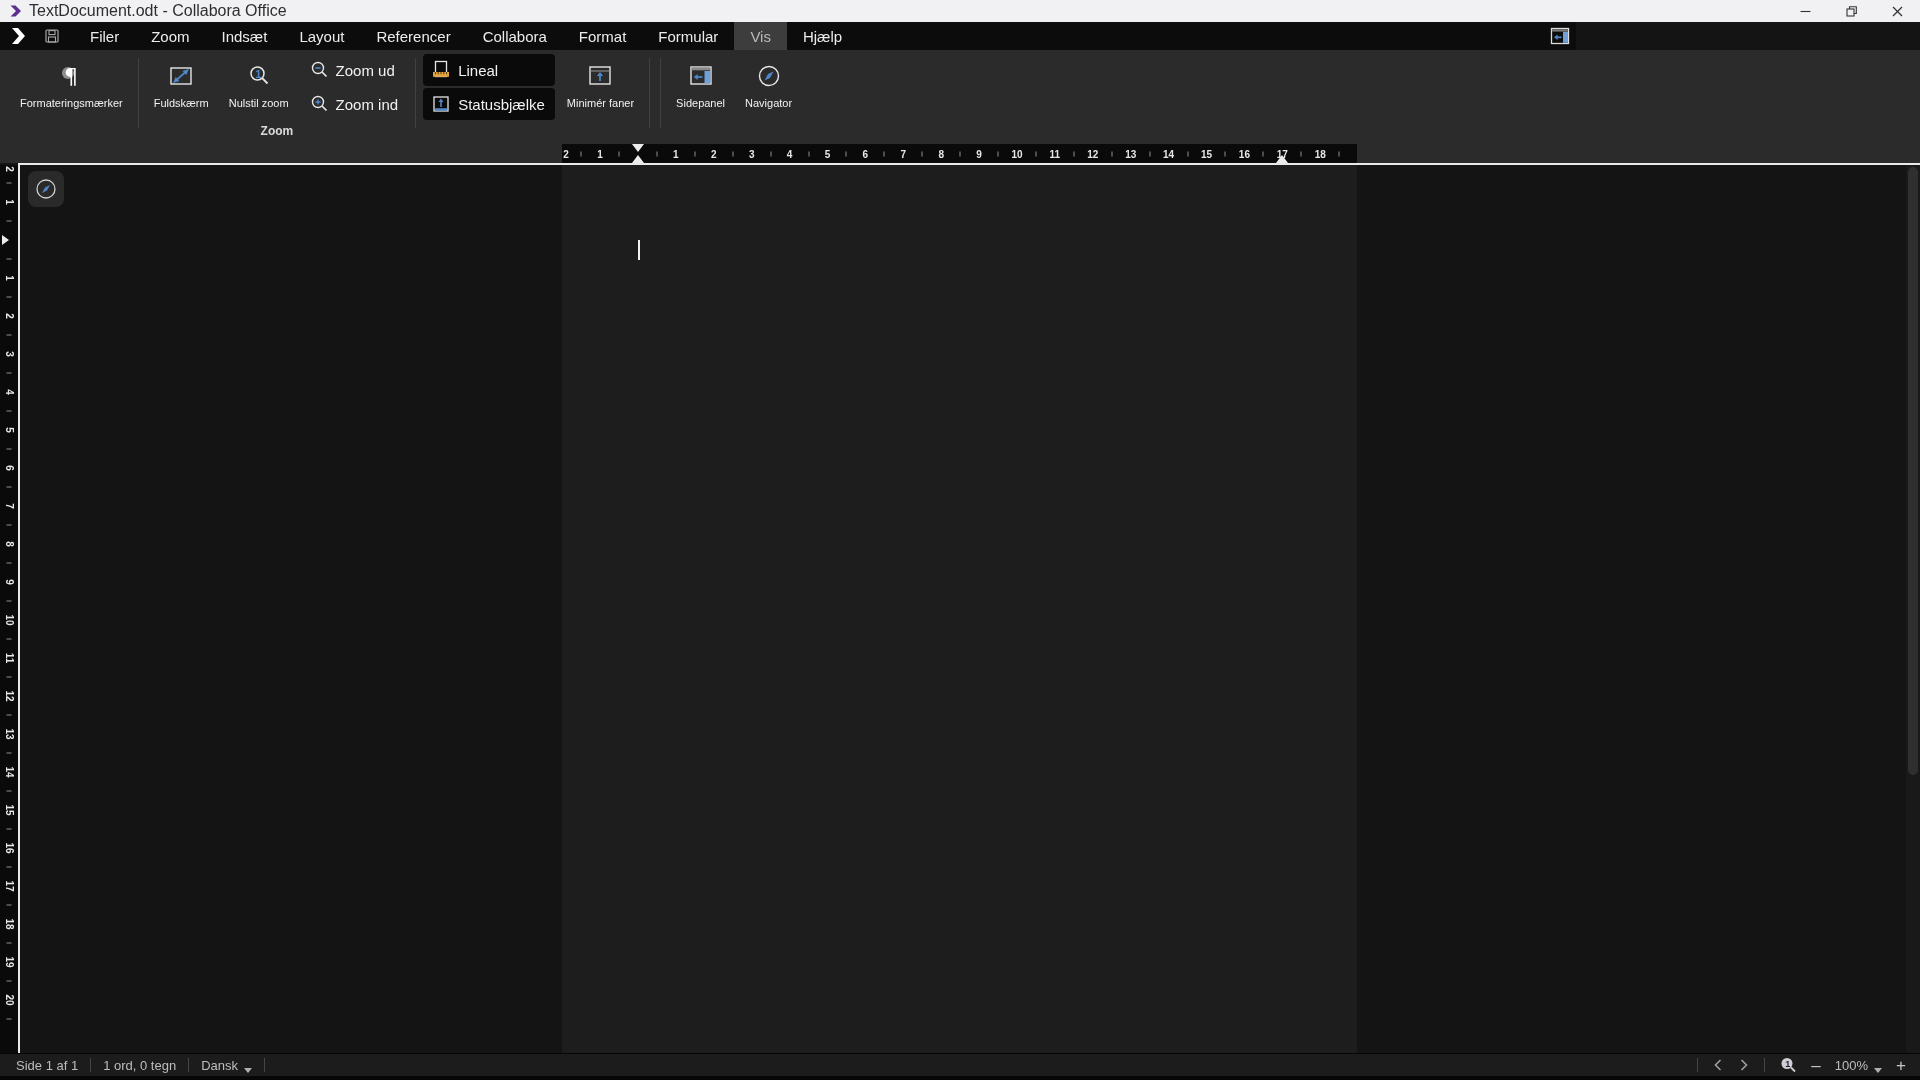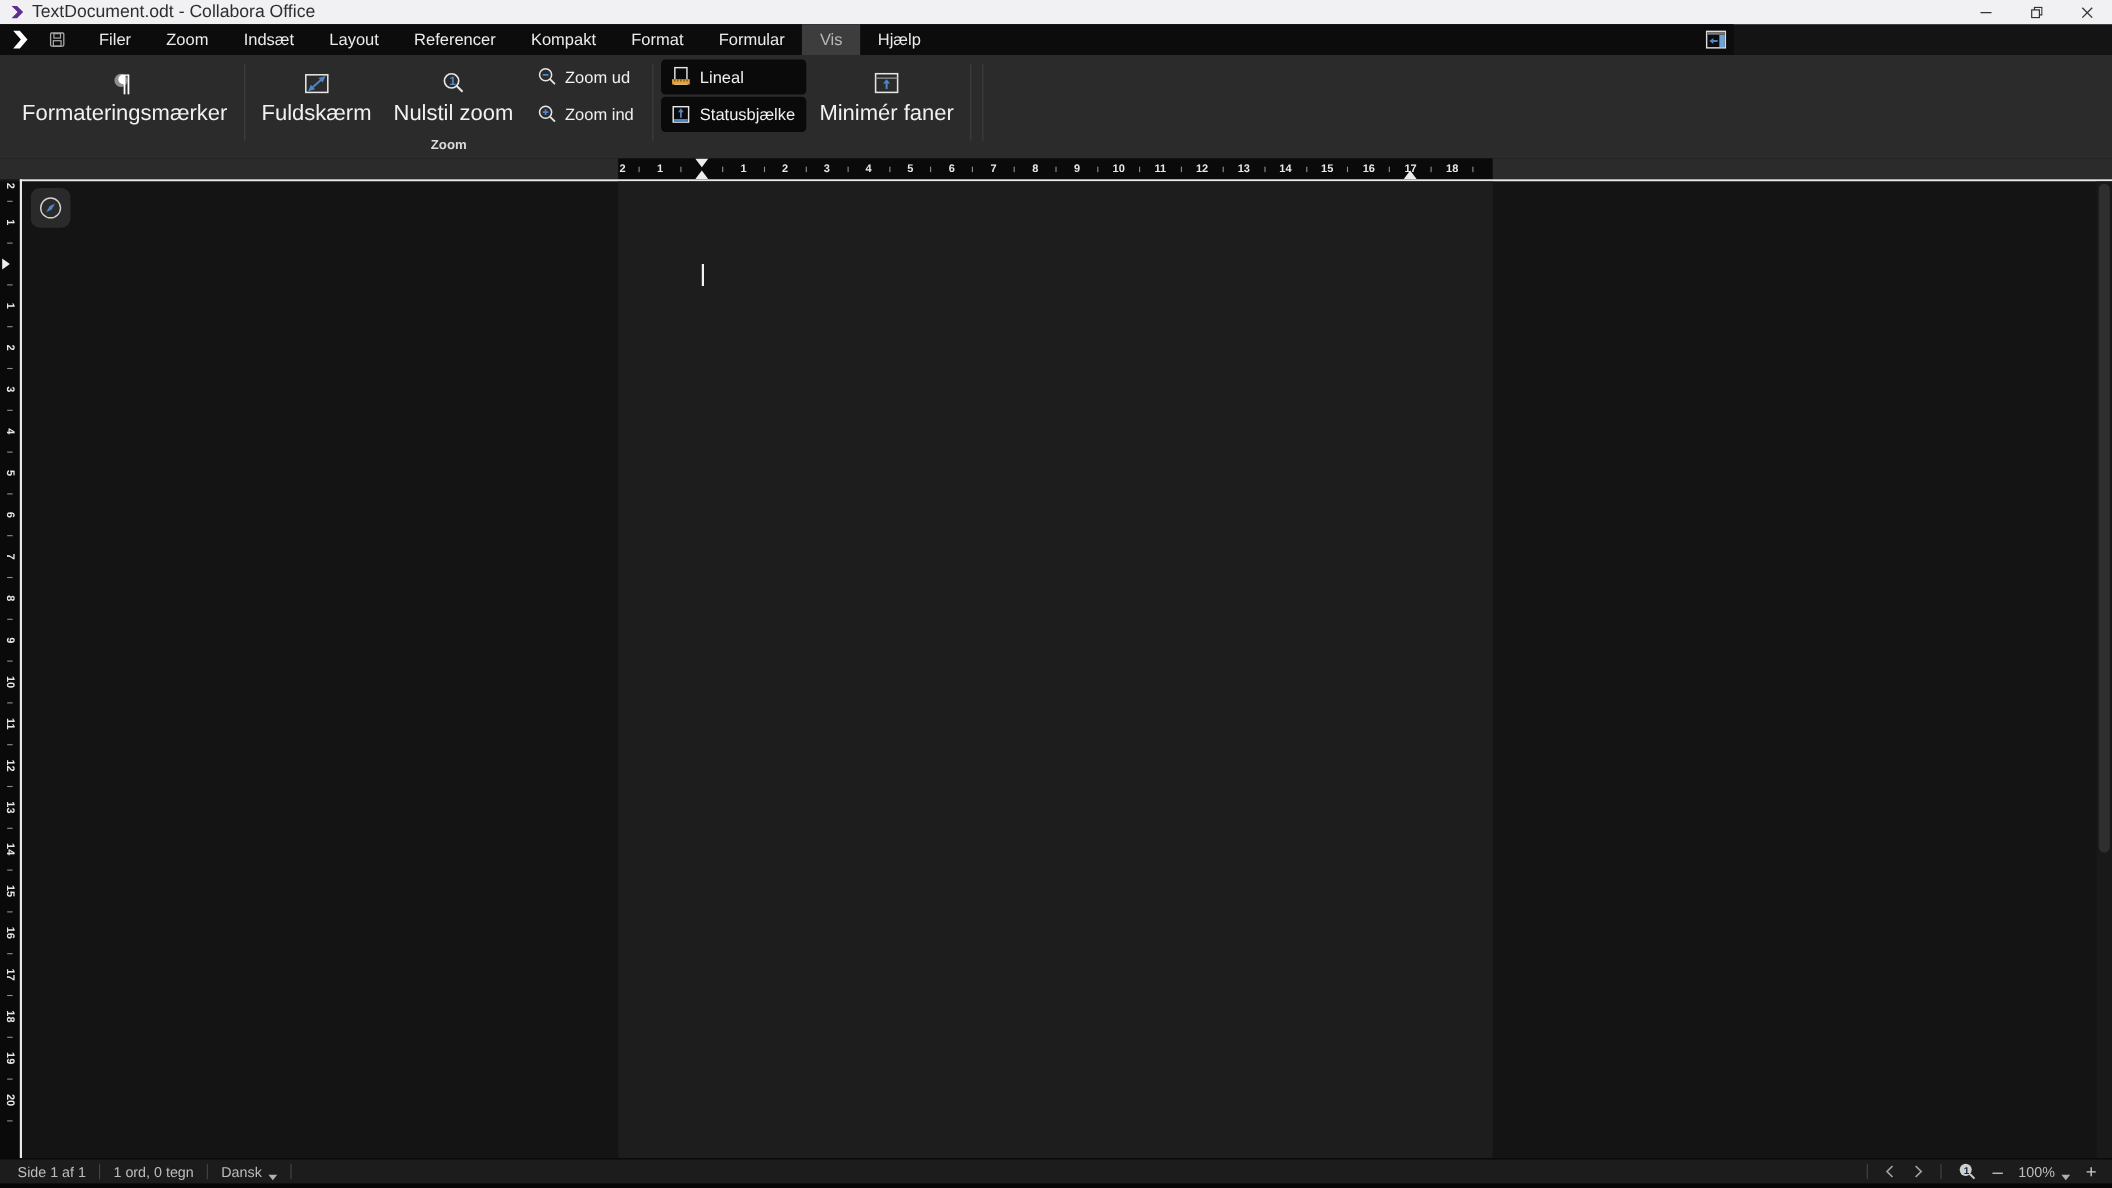--- a/index.html
+++ b/index.html
@@ -22,21 +22,21 @@
   .menu-item.active{background:#3d3d3d;color:#b9b9b9;}
   .menubar-right{margin-left:auto;margin-right:5px;display:flex;align-items:center;}
 
   
   .ribbon{position:absolute;left:0;top:50px;width:1920px;height:94px;background:#2b2b2b;display:flex;align-items:stretch;padding-left:10px;box-sizing:border-box;}
   .rgroup{display:flex;flex-direction:column;}
   .rgroup-content{height:74px;display:flex;align-items:center;}
   .rgroup-caption{height:20px;text-align:center;font-size:12px;font-weight:700;color:#dcdcdc;line-height:14px;}
   .rsep{width:1px;background:#404040;margin:8px 5px 16px 5px;}
   .bigbtn{display:flex;flex-direction:column;align-items:center;justify-content:center;gap:7px;padding:0 10px;height:70px;border-radius:4px;cursor:default;}
-  .bigbtn .lbl{font-size:20px;color:#f1f1f1;white-space:nowrap;line-height:15px;}
+  .bigbtn .lbl{font-size:11px;color:#f1f1f1;white-space:nowrap;line-height:15px;}
   .bigbtn.active{background:#0a0a0a;}
   .stack{display:flex;flex-direction:column;justify-content:center;gap:2px;margin:0 2px;}
   .smallbtn{display:flex;align-items:center;gap:7px;padding:6px 10px 6px 8px;border-radius:4px;font-size:15px;color:#f1f1f1;white-space:nowrap;cursor:default;}
   .smallbtn.active{background:#0a0a0a;}
 
   
   .ruler-row{position:absolute;left:0;top:144px;width:1920px;height:19px;background:#2b2b2b;}
   .hruler{position:absolute;left:562px;top:144px;width:795px;height:19px;background:#0a0a0a;overflow:hidden;}
   .hnum{position:absolute;top:50%;transform:translate(-50%,-50%);font-size:10px;font-weight:700;color:#e8e8e8;}
   .htick{position:absolute;top:50%;transform:translate(-50%,-50%);width:1px;height:5px;background:#8f8f8f;}
@@ -115,21 +115,21 @@
           <rect x="6" y="3.6" width="6" height="4" fill="none" stroke="#a8a8a8" stroke-width="1.1"></rect>
           <rect x="5.5" y="10" width="7" height="5" fill="none" stroke="#a8a8a8" stroke-width="1.1"></rect>
         </svg>
     </div>
     <div class="menu-items">
         <div class="menu-item">Filer</div>
         <div class="menu-item">Zoom</div>
         <div class="menu-item">Indsæt</div>
         <div class="menu-item">Layout</div>
         <div class="menu-item">Referencer</div>
-        <div class="menu-item">Kompakt</div>
+        <div class="menu-item">Collabora</div>
         <div class="menu-item">Format</div>
         <div class="menu-item">Formular</div>
         <div class="menu-item active">Vis</div>
         <div class="menu-item">Hjælp</div>
       </div>
     <div class="menubar-right">
       <svg width="22" height="22" viewBox="0 0 22 22">
           <rect x="2.5" y="3.5" width="17" height="15" fill="none" stroke="#dcdcdc" stroke-width="1.3"></rect>
           <rect x="3.2" y="4.2" width="15.6" height="2.4" fill="#7a7a7a"></rect>
           <rect x="14" y="6.8" width="5" height="11" fill="#6fa0d8"></rect>
@@ -240,20 +240,39 @@
 
     <div class="rsep"></div>
 
     <div class="rgroup">
       <div class="rgroup-caption"></div>
     </div>
 
     <div class="rsep"></div>
 
     <div class="rgroup">
+      <div class="rgroup-content">
+        <div class="bigbtn">
+          <svg width="26" height="26" viewBox="0 0 26 26">
+              <rect x="3" y="4" width="20" height="17" fill="none" stroke="#e6e6e6" stroke-width="1.4"></rect>
+              <rect x="3.7" y="4.7" width="18.6" height="2.6" fill="#8a8a8a"></rect>
+              <rect x="16.5" y="8" width="5.8" height="12.3" fill="#6fa0d8"></rect>
+              <line x1="14.5" y1="14" x2="8" y2="14" stroke="#4f86c6" stroke-width="1.8"></line>
+              <polygon points="5.8,14 9.6,11 9.6,17" fill="#4f86c6"></polygon>
+            </svg>
+          <span class="lbl">Sidepanel</span>
+        </div>
+        <div class="bigbtn">
+          <svg width="26" height="26" viewBox="0 0 26 26">
+              <circle cx="13" cy="13" r="9.5" fill="none" stroke="#e6e6e6" stroke-width="1.4"></circle>
+              <path d="M8.5 17.5 L12 11 L17.5 8.5 L14 15 Z" fill="#4f86c6"></path>
+            </svg>
+          <span class="lbl">Navigator</span>
+        </div>
+      </div>
       <div class="rgroup-caption"></div>
     </div>
 
   </div>
 
   <div class="ruler-row"></div>
   <div class="hruler">
     <div class="marker-hourglass">
       <div class="tri-down"></div>
       <div class="tri-up"></div>

